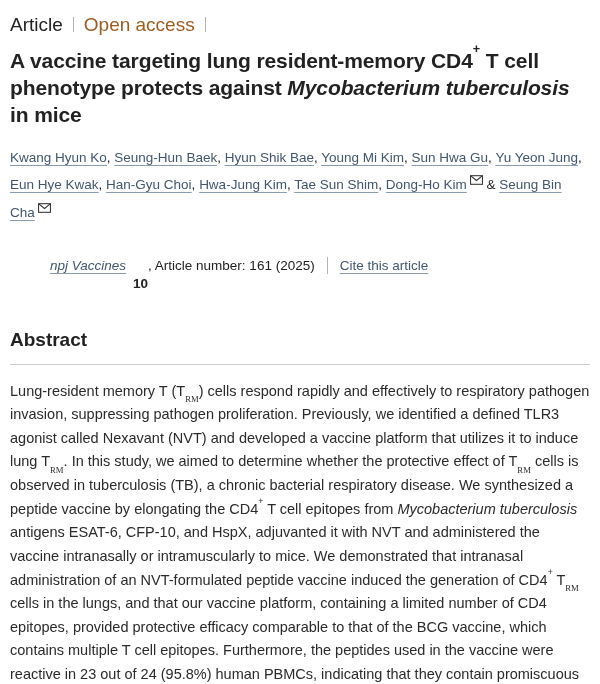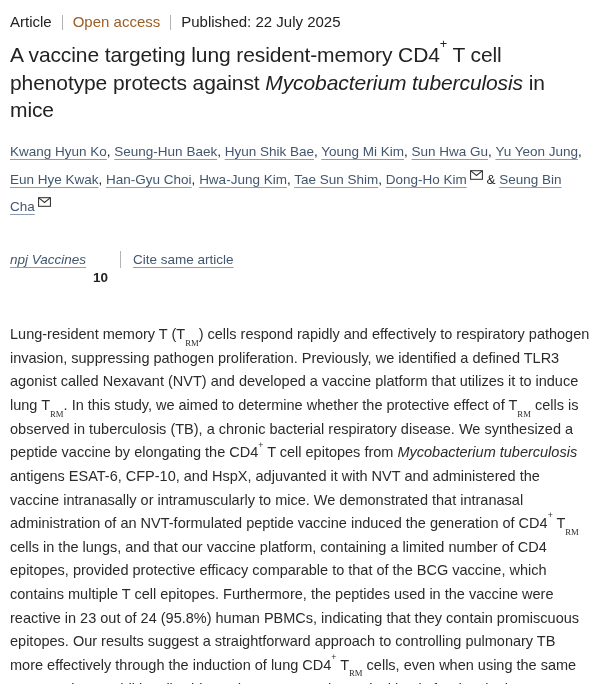--- a/index.html
+++ b/index.html
@@ -13,38 +13,38 @@
   *{box-sizing:border-box;}
   html,body{margin:0;padding:0;background:#ffffff;}
   body{
     font-family:"Liberation Sans","DejaVu Sans",sans-serif;
     color:var(--text);
     width:600px;
   }
   .container{padding:12px 10px 20px 10px;}
 
   
-  .meta{font-size:15px;line-height:1.35;display:flex;align-items:center;}
+  .meta{font-size:19px;line-height:1.35;display:flex;align-items:center;}
   .meta .sep{
     display:inline-block;width:1px;height:15px;background:var(--sep);
     margin:0 10px;
   }
   .open-access{
     color:var(--open-access);
     text-decoration-color:var(--open-access);
     text-underline-offset:3px;
     cursor:pointer;
   }
 
   
   h1.title{
     margin:9px 0 15px 0;
     font-size:21px;
     line-height:1.3;
-    font-weight:400;
+    font-weight:700;
     color:var(--text);
     letter-spacing:-0.1px;
   }
   h1.title em{font-style:italic;}
   h1.title sup{font-size:60%;position:relative;top:-0.5em;line-height:0;}
 
   
   .authors{
     margin:14px 0 0 0;
     font-size:13.5px;
@@ -68,21 +68,21 @@
     display:flex;
     align-items:center;
   }
   .journal-line a{
     color:var(--link);
     text-decoration:underline;
     text-decoration-color:var(--link-underline);
     text-underline-offset:3px;
     cursor:pointer;
   }
-  .journal-name{font-style:italic;margin-right:7px;}
+  .journal-name{font-style:italic;margin-right:7px;margin-left:40px;}
   .journal-volume{font-weight:700;margin-top:36px;}
   .journal-line .sep2{
     display:inline-block;width:1px;height:17px;background:var(--sep);
     margin:0 12px;
   }
 
   
   .abstract{margin-top:38px;}
   h2.abstract-heading{
     margin:0;
@@ -105,37 +105,38 @@
 </head>
 <body>
 
 <article class="container">
 
   <div class="meta">
     <span>Article</span>
     <span class="sep"></span>
     <a class="open-access">Open access</a>
     <span class="sep"></span>
-    <span>Published: 22 July 2025</span>
   </div>
 
   <h1 class="title rich"><span>A vaccine targeting lung resident-memory CD4</span><sup>+</sup><span> T cell phenotype protects against </span><em>Mycobacterium tuberculosis</em><span> in mice</span></h1>
 
   <p class="authors"><a>Kwang Hyun Ko</a><span>, </span><a>Seung-Hun Baek</a><span>, </span><a>Hyun Shik Bae</a><span>, </span><a>Young Mi Kim</a><span>, </span><a>Sun Hwa Gu</a><span>, </span><a>Yu Yeon Jung</a><span>, </span><a>Eun Hye Kwak</a><span>, </span><a>Han-Gyu Choi</a><span>, </span><a>Hwa-Jung Kim</a><span>, </span><a>Tae Sun Shim</a><span>, </span><a>Dong-Ho Kim</a><span class="env"><svg width="13" height="10" viewBox="0 0 16 12">
           <rect x="0.7" y="0.7" width="14.6" height="10.6" fill="none" stroke="#333" stroke-width="1.3"></rect>
           <path d="M1 1 L8 6.6 L15 1" fill="none" stroke="#333" stroke-width="1.3"></path>
         </svg></span><span> &amp; </span><a>Seung Bin Cha</a><span class="env"><svg width="13" height="10" viewBox="0 0 16 12">
           <rect x="0.7" y="0.7" width="14.6" height="10.6" fill="none" stroke="#333" stroke-width="1.3"></rect>
           <path d="M1 1 L8 6.6 L15 1" fill="none" stroke="#333" stroke-width="1.3"></path>
         </svg></span></p>
 
   <p class="journal-line">
     <a class="journal-name">npj Vaccines</a>
     <span class="journal-volume">10</span>
+    <span>, Article number: 161 (2025)</span>
     <span class="sep2"></span>
-    <a>Cite same article</a>
+    <a>Cite this article</a>
   </p>
 
   <section class="abstract">
+    <h2 class="abstract-heading">Abstract</h2>
     <p class="abstract-text rich"><span>Lung-resident memory T (T</span><sub>RM</sub><span>) cells respond rapidly and effectively to respiratory pathogen invasion, suppressing pathogen proliferation. Previously, we identified a defined TLR3 agonist called Nexavant (NVT) and developed a vaccine platform that utilizes it to induce lung T</span><sub>RM</sub><span>. In this study, we aimed to determine whether the protective effect of T</span><sub>RM</sub><span> cells is observed in tuberculosis (TB), a chronic bacterial respiratory disease. We synthesized a peptide vaccine by elongating the CD4</span><sup>+</sup><span> T cell epitopes from </span><em>Mycobacterium tuberculosis</em><span> antigens ESAT-6, CFP-10, and HspX, adjuvanted it with NVT and administered the vaccine intranasally or intramuscularly to mice. We demonstrated that intranasal administration of an NVT-formulated peptide vaccine induced the generation of CD4</span><sup>+</sup><span> T</span><sub>RM</sub><span> cells in the lungs, and that our vaccine platform, containing a limited number of CD4 epitopes, provided protective efficacy comparable to that of the BCG vaccine, which contains multiple T cell epitopes. Furthermore, the peptides used in the vaccine were reactive in 23 out of 24 (95.8%) human PBMCs, indicating that they contain promiscuous epitopes. Our results suggest a straightforward approach to controlling pulmonary TB more effectively through the induction of lung CD4</span><sup>+</sup><span> T</span><sub>RM</sub><span> cells, even when using the same target antigen. Additionally, this study supports a theoretical basis for developing an inhalable TB vaccine using synthetic peptides.</span></p>
   </section>
 
 </article>
 
 </body></html>

